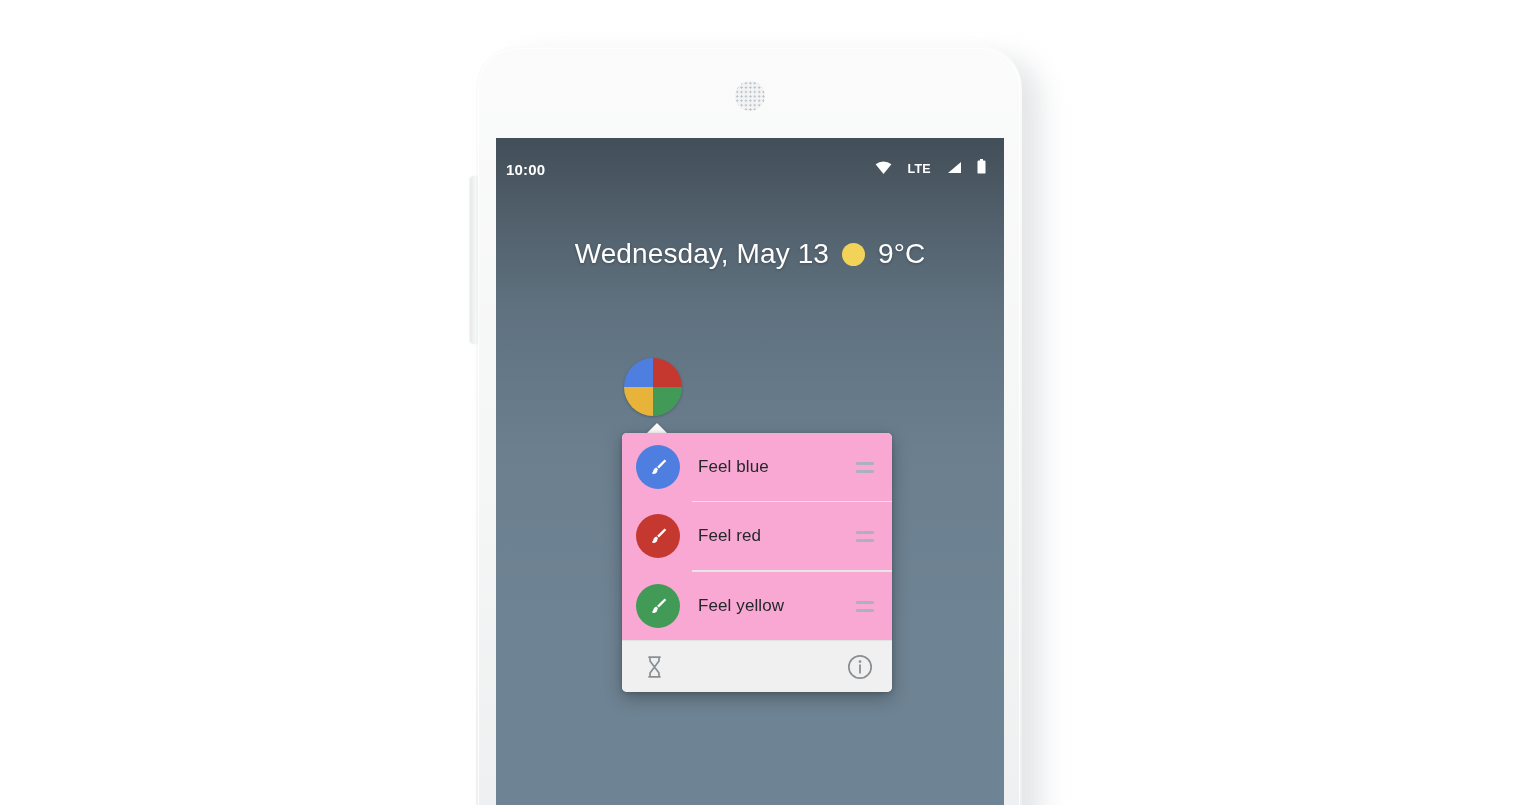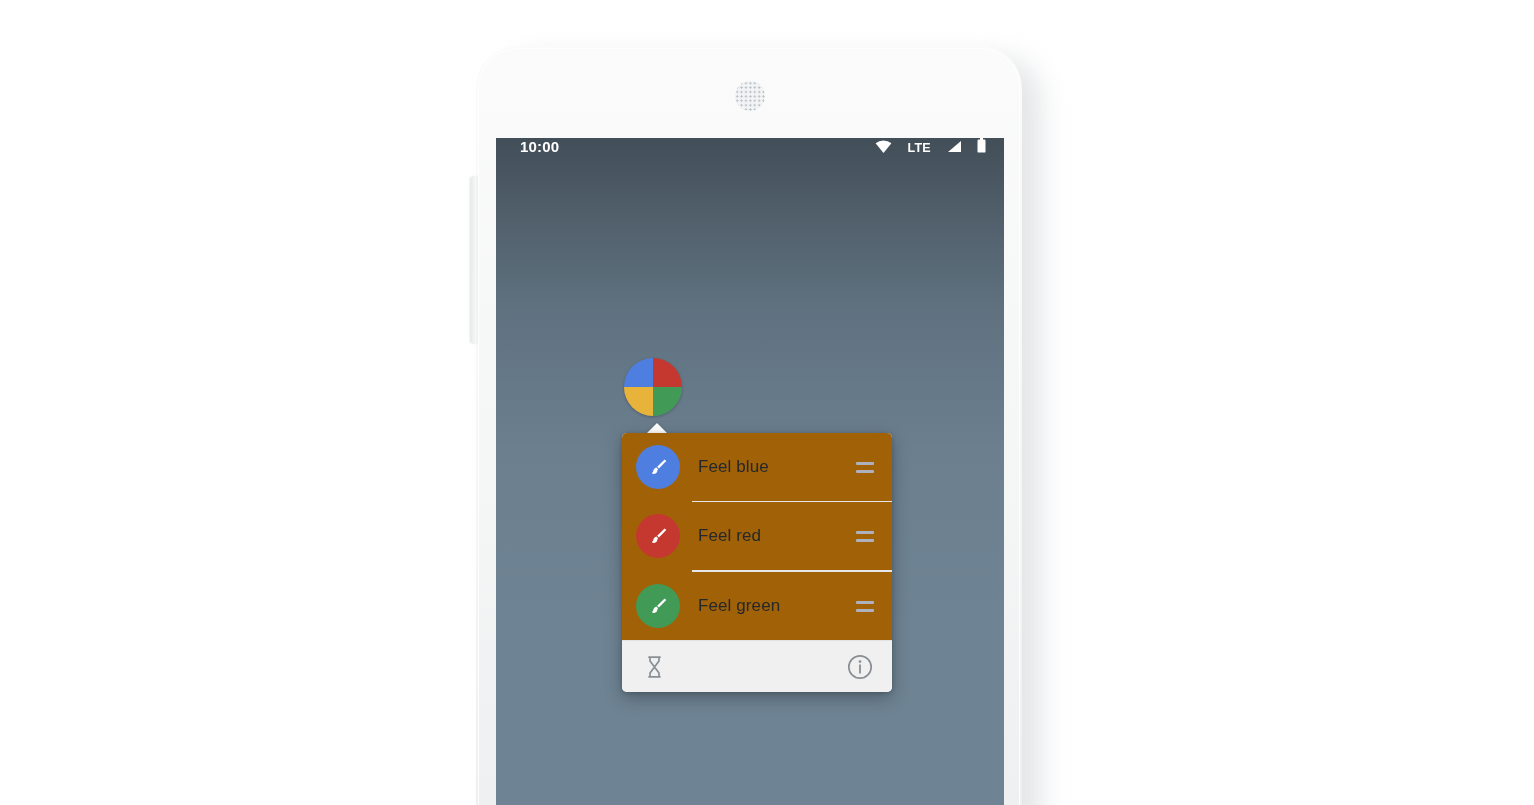--- a/index.html
+++ b/index.html
@@ -94,23 +94,23 @@
         #6e8393 100%);
   }
 
   
   .status-bar {
     position: absolute;
     left: 0; top: 0;
     width: 508px;
     height: 40px;
     display: flex;
-    align-items: flex-start;
+    align-items: flex-end;
     justify-content: space-between;
-    padding: 0 18px 0 24px;
+    padding: 0 18px 0 10px;
     color: #ffffff;
   }
   .status-clock {
     font-size: 15px;
     font-weight: bold;
     letter-spacing: .2px;
     color: #ffffff;
   }
   .status-icons {
     display: flex;
@@ -187,21 +187,21 @@
     position: absolute;
     left: 126px;
     top: 295px;
     width: 270px;
     background: #ffffff;
     border-radius: 5px;
     box-shadow: 0 6px 18px rgba(0,0,0,.28), 0 1px 4px rgba(0,0,0,.18);
     overflow: hidden;
   }
 
-  .menu-list { background: #a16207; }
+  .menu-list { background: #f9a8d4; }
 
   .menu-item {
     position: relative;
     display: flex;
     align-items: center;
     height: 68px;
     padding: 0 18px 0 14px;
     cursor: pointer;
   }
 
@@ -298,20 +298,25 @@
         </span>
         <span>
           <svg width="9" height="15" viewBox="0 0 9 15">
             <rect x="3" y="0" width="3" height="2" fill="#ffffff"></rect>
             <rect x="0.5" y="1.6" width="8" height="13" rx="1.2" fill="#ffffff"></rect>
           </svg>
         </span>
       </div>
     </div>
 
+    <div class="date-widget">
+      <span class="date-text">Wednesday, May 13</span>
+      <span class="weather-dot"></span>
+      <span class="temp-text">9°C</span>
+    </div>
 
     <div class="pie-launcher">
       <div class="pie-q" style="background: rgb(78, 127, 224);"></div>
       <div class="pie-q" style="background: rgb(196, 56, 47);"></div>
       <div class="pie-q" style="background: rgb(232, 179, 58);"></div>
       <div class="pie-q" style="background: rgb(65, 154, 86);"></div>
     </div>
 
     <div class="popup-pointer"></div>
 
@@ -346,21 +351,21 @@
           </div>
           <div class="menu-divider"></div>
           <div class="menu-divider"></div>
           <div class="menu-item">
             <div class="avatar" style="background: rgb(65, 154, 86);">
               <svg width="26" height="26" viewBox="0 0 26 26">
                 <path d="M19.6 5.4 L12.2 12.8 L13.9 14.5 L21.3 7.1 Z" fill="#ffffff"></path>
                 <path d="M11.4 13.6 C9.9 14.3 8.6 15.2 8.2 17.2 C8.0 18.2 7.4 18.6 6.7 18.9 C7.6 19.9 9.2 20.2 10.4 19.6 C11.9 18.9 12.6 17.3 12.4 15.9 L13.1 15.3 Z" fill="#ffffff"></path>
               </svg>
             </div>
-            <div class="menu-label">Feel green</div>
+            <div class="menu-label">Feel yellow</div>
             <div class="drag-handle">
               <span></span>
               <span></span>
             </div>
           </div>
         </div>
 
       <div class="popup-footer">
         <div class="footer-btn">
           <svg width="17" height="22" viewBox="0 0 17 22">

